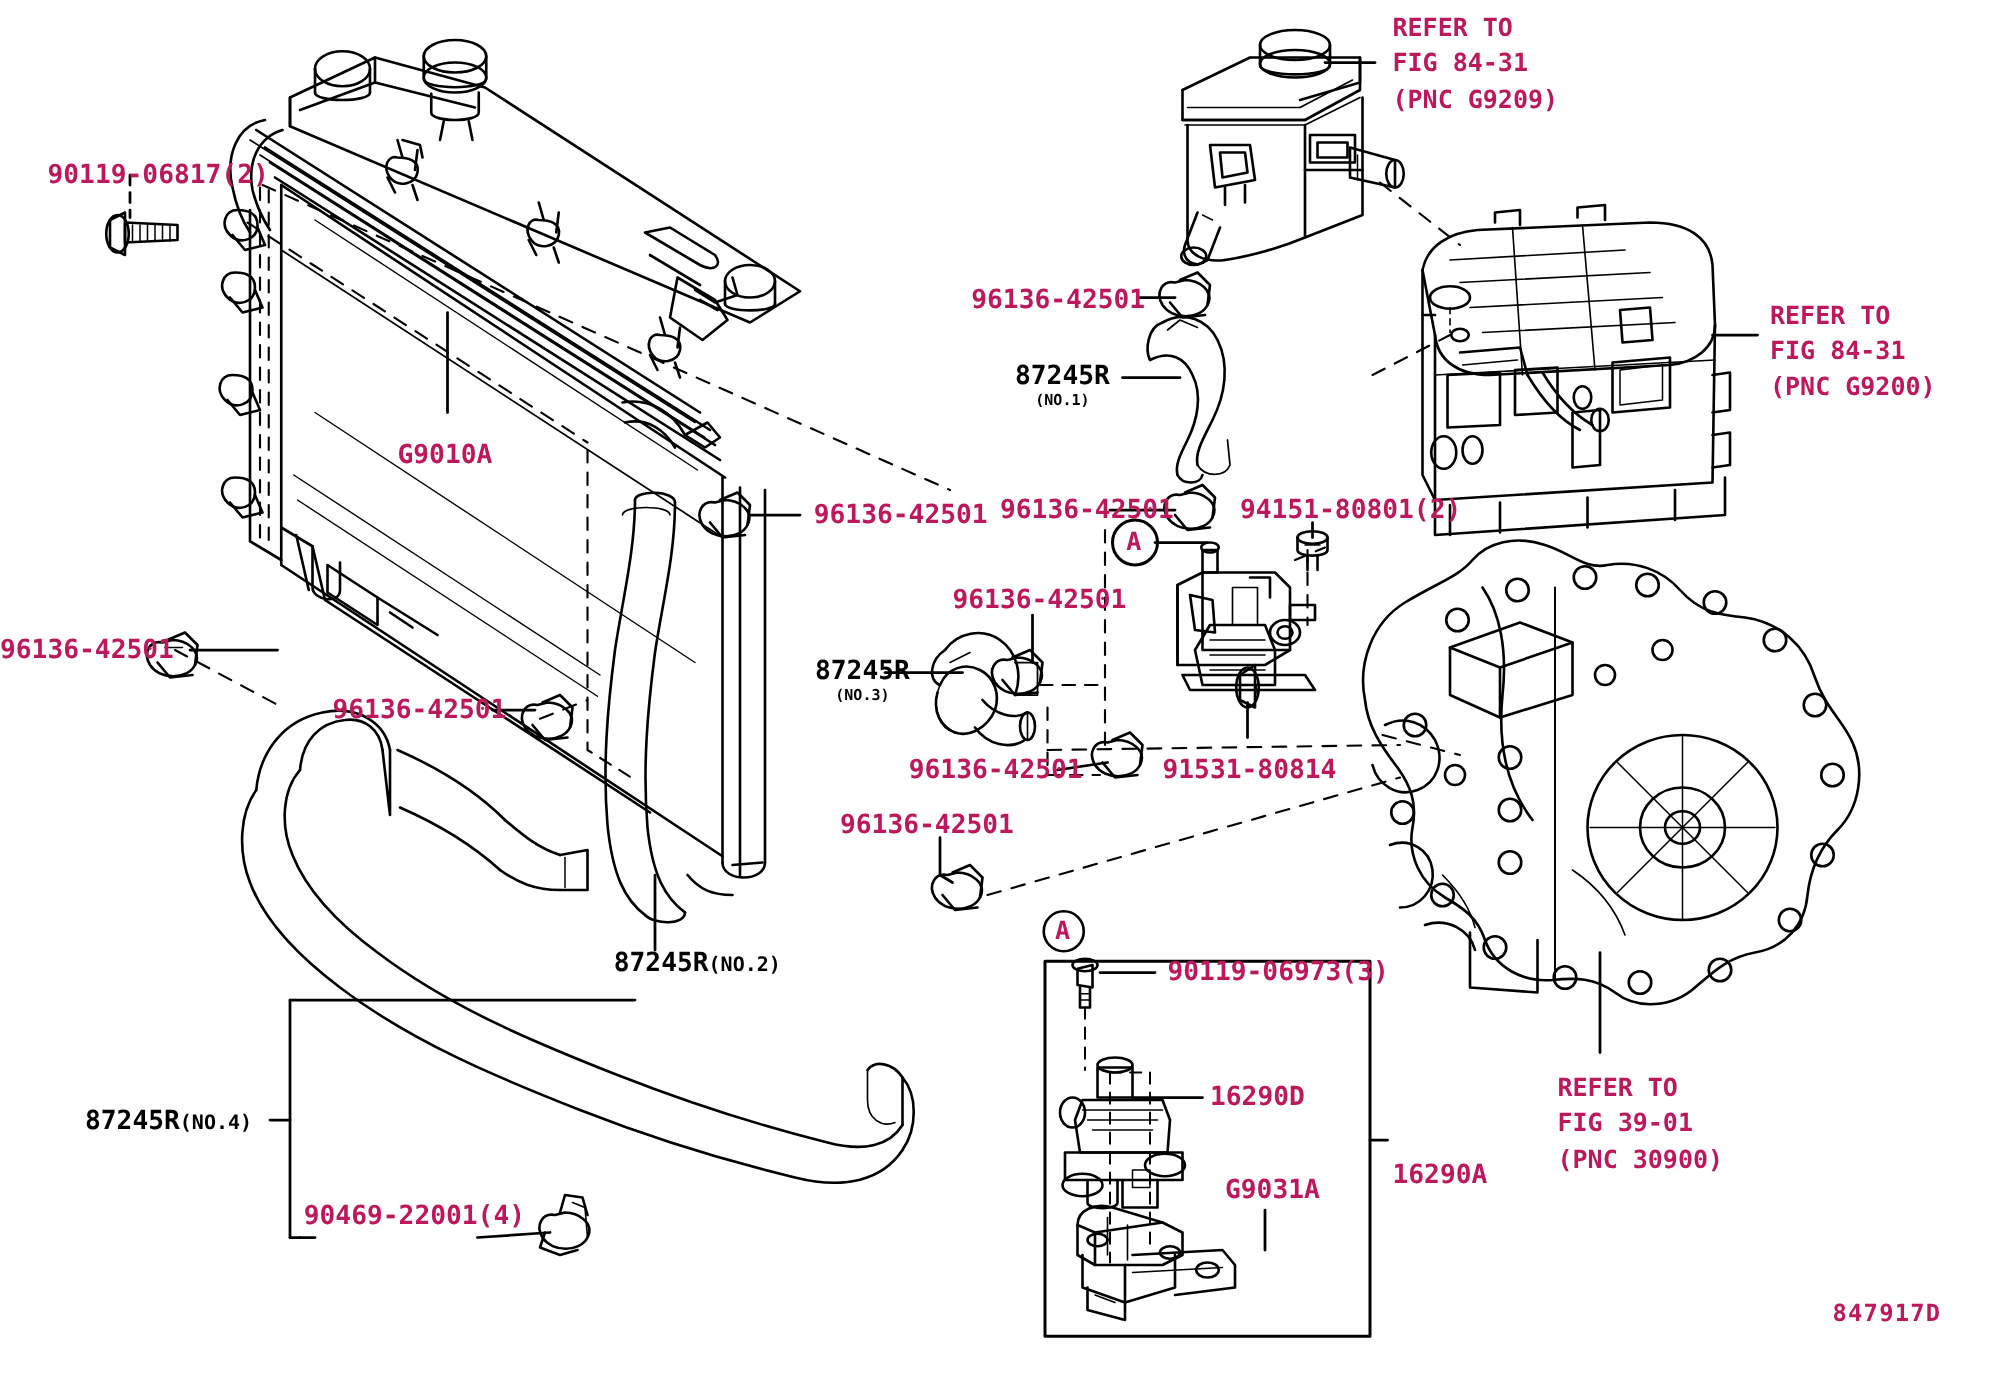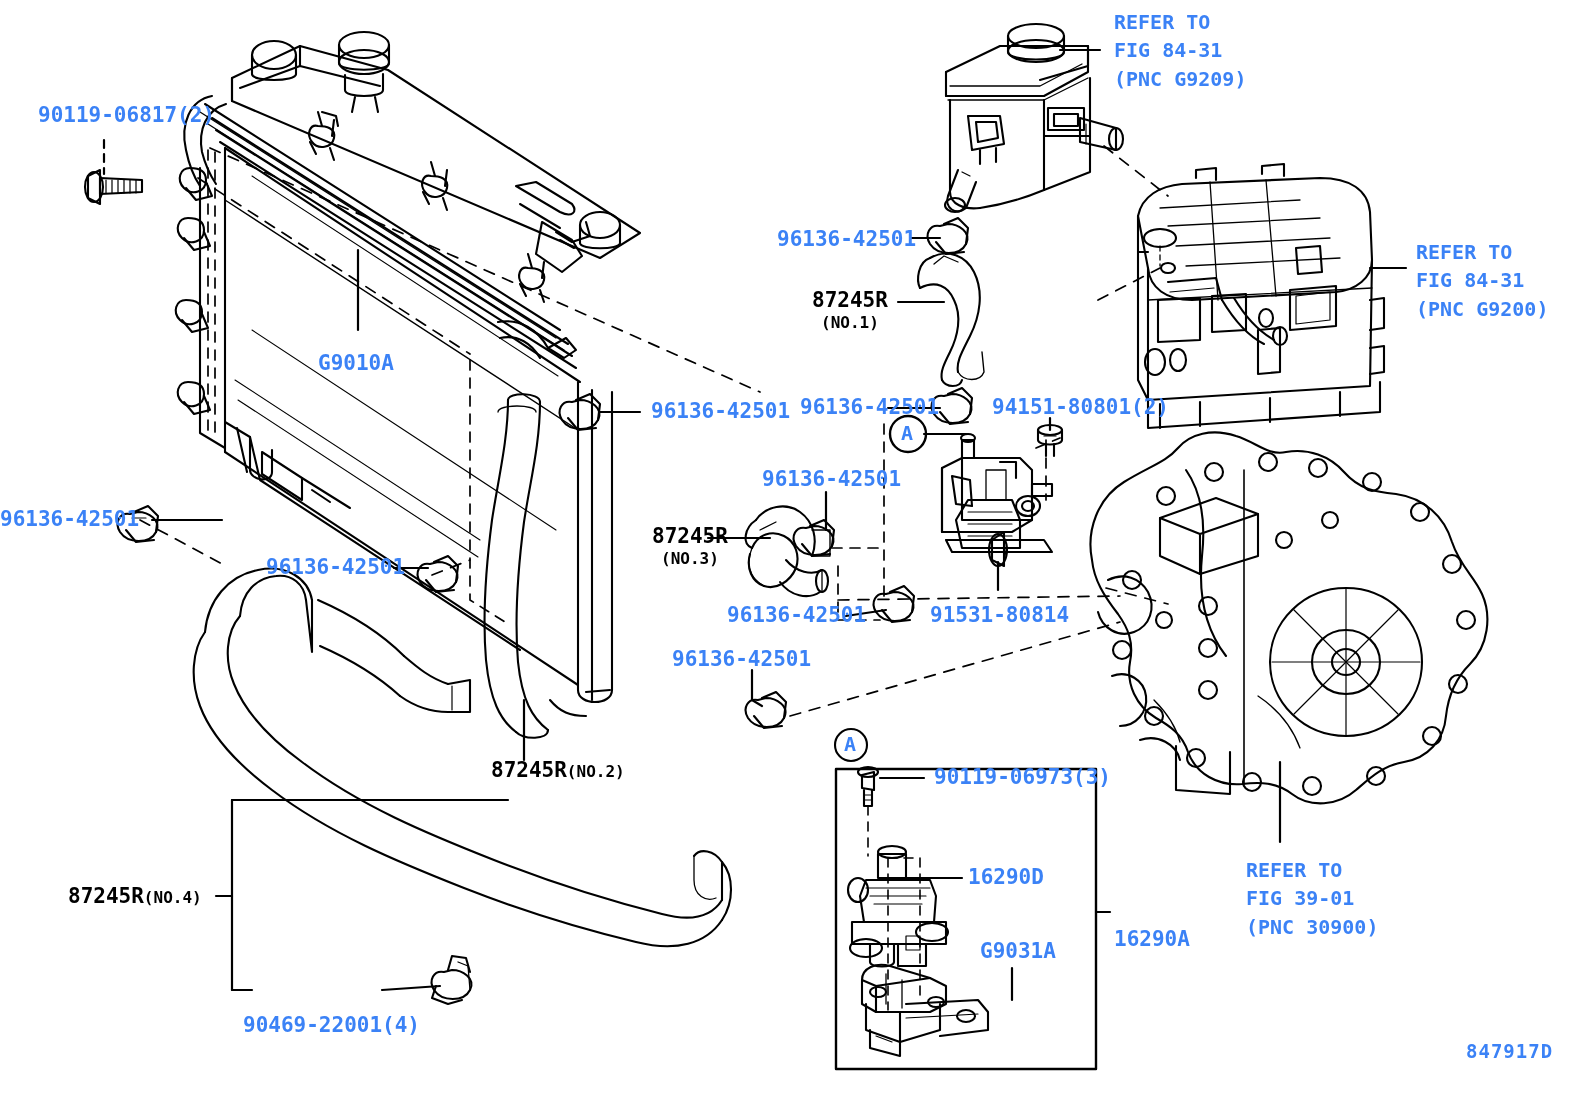--- a/index.html
+++ b/index.html
@@ -1,33 +1,33 @@
 <!DOCTYPE html>
 <html><head>
 <meta charset="utf-8">
 <style>
   html,body{margin:0;padding:0;background:#ffffff;}
   body{width:1592px;height:1099px;overflow:hidden;
        font-family:"DejaVu Sans Mono","Liberation Mono",monospace;}
   #stage{position:relative;width:1592px;height:1099px;background:#fff;}
   #stage svg{position:absolute;left:0;top:0;}
-  .lbl{position:absolute;white-space:nowrap;color:#3b82f6;
+  .lbl{position:absolute;white-space:nowrap;color:#be185d;
        font-family:"DejaVu Sans Mono","Liberation Mono",monospace;
        font-weight:bold;font-size:21px;letter-spacing:0px;line-height:1.05;}
   .lbl.refer{font-size:20px;line-height:1.42;}
   .lbl.fig{font-size:19px;font-weight:bold;letter-spacing:1px;}
   .mixed{position:absolute;white-space:nowrap;color:#000;
          font-family:"DejaVu Sans Mono","Liberation Mono",monospace;}
   .mixed b{font-weight:bold;font-size:21px;}
   .mixed i{font-style:normal;font-weight:bold;font-size:16px;text-align:right;}
   .two{position:absolute;white-space:nowrap;color:#000;
        font-family:"DejaVu Sans Mono","Liberation Mono",monospace;
        text-align:center;}
   .two .m{font-weight:bold;font-size:21px;display:block;}
-  .two .n{font-weight:bold;font-size:16px;display:block;margin-top:1px;}
+  .two .n{font-weight:bold;font-size:12px;display:block;margin-top:1px;}
 </style>
 </head>
 <body>
 
 <div id="stage">
 
 <svg width="1592" height="1099" viewBox="0 0 1592 1099">
   <g fill="none" stroke="#000" stroke-width="2.1" stroke-linecap="round" stroke-linejoin="round">
 
     <g>
@@ -517,21 +517,21 @@
 
       <path d="M1096 912 L1110 912"></path>
     </g>
   </g>
 
   <g fill="none" stroke="#000" stroke-width="2.4">
     <circle cx="908" cy="434" r="18"></circle>
   </g>
 </svg>
 
-<div class="lbl" style="left:38px;  top:104px;">90119-06817(2)</div>
+<div class="lbl" style="left:38px;  top:128px;">90119-06817(2)</div>
 <div class="lbl" style="left:318px; top:352px;">G9010A</div>
 
 <div class="lbl" style="left:651px; top:400px;">96136-42501</div>
 <div class="lbl" style="left:0px;   top:508px;">96136-42501</div>
 <div class="lbl" style="left:266px; top:556px;">96136-42501</div>
 <div class="lbl" style="left:762px; top:468px;">96136-42501</div>
 <div class="lbl" style="left:727px; top:604px;">96136-42501</div>
 <div class="lbl" style="left:672px; top:648px;">96136-42501</div>
 <div class="lbl" style="left:777px; top:228px;">96136-42501</div>
 <div class="lbl" style="left:800px; top:396px;">96136-42501</div>
@@ -549,21 +549,21 @@
 <div class="mixed" style="left:491px; top:758px;">
   <b>87245R</b><i>(NO.2)</i>
 </div>
 
 <div class="mixed" style="left:68px; top:884px;">
   <b>87245R</b><i>(NO.4)</i>
 </div>
 
 <div class="lbl" style="left:992px; top:396px;">94151-80801(2)</div>
 <div class="lbl" style="left:930px; top:580px;margin-top:24px;">91531-80814</div>
-<div class="lbl" style="left:243px; top:1014px;">90469-22001(4)</div>
+<div class="lbl" style="left:243px; top:961px;">90469-22001(4)</div>
 
 <div class="lbl" style="left:934px; top:766px;">90119-06973(3)</div>
 <div class="lbl" style="left:968px; top:866px;">16290D</div>
 <div class="lbl" style="left:1114px;top:900px;margin-top:28px;">16290A</div>
 <div class="lbl" style="left:980px; top:940px;">G9031A</div>
 
 <div class="lbl refer" style="left:1114px; top:8px;">
   <div>REFER TO</div>
   <div>FIG 84-31</div>
   <div>(PNC G9209)</div>

